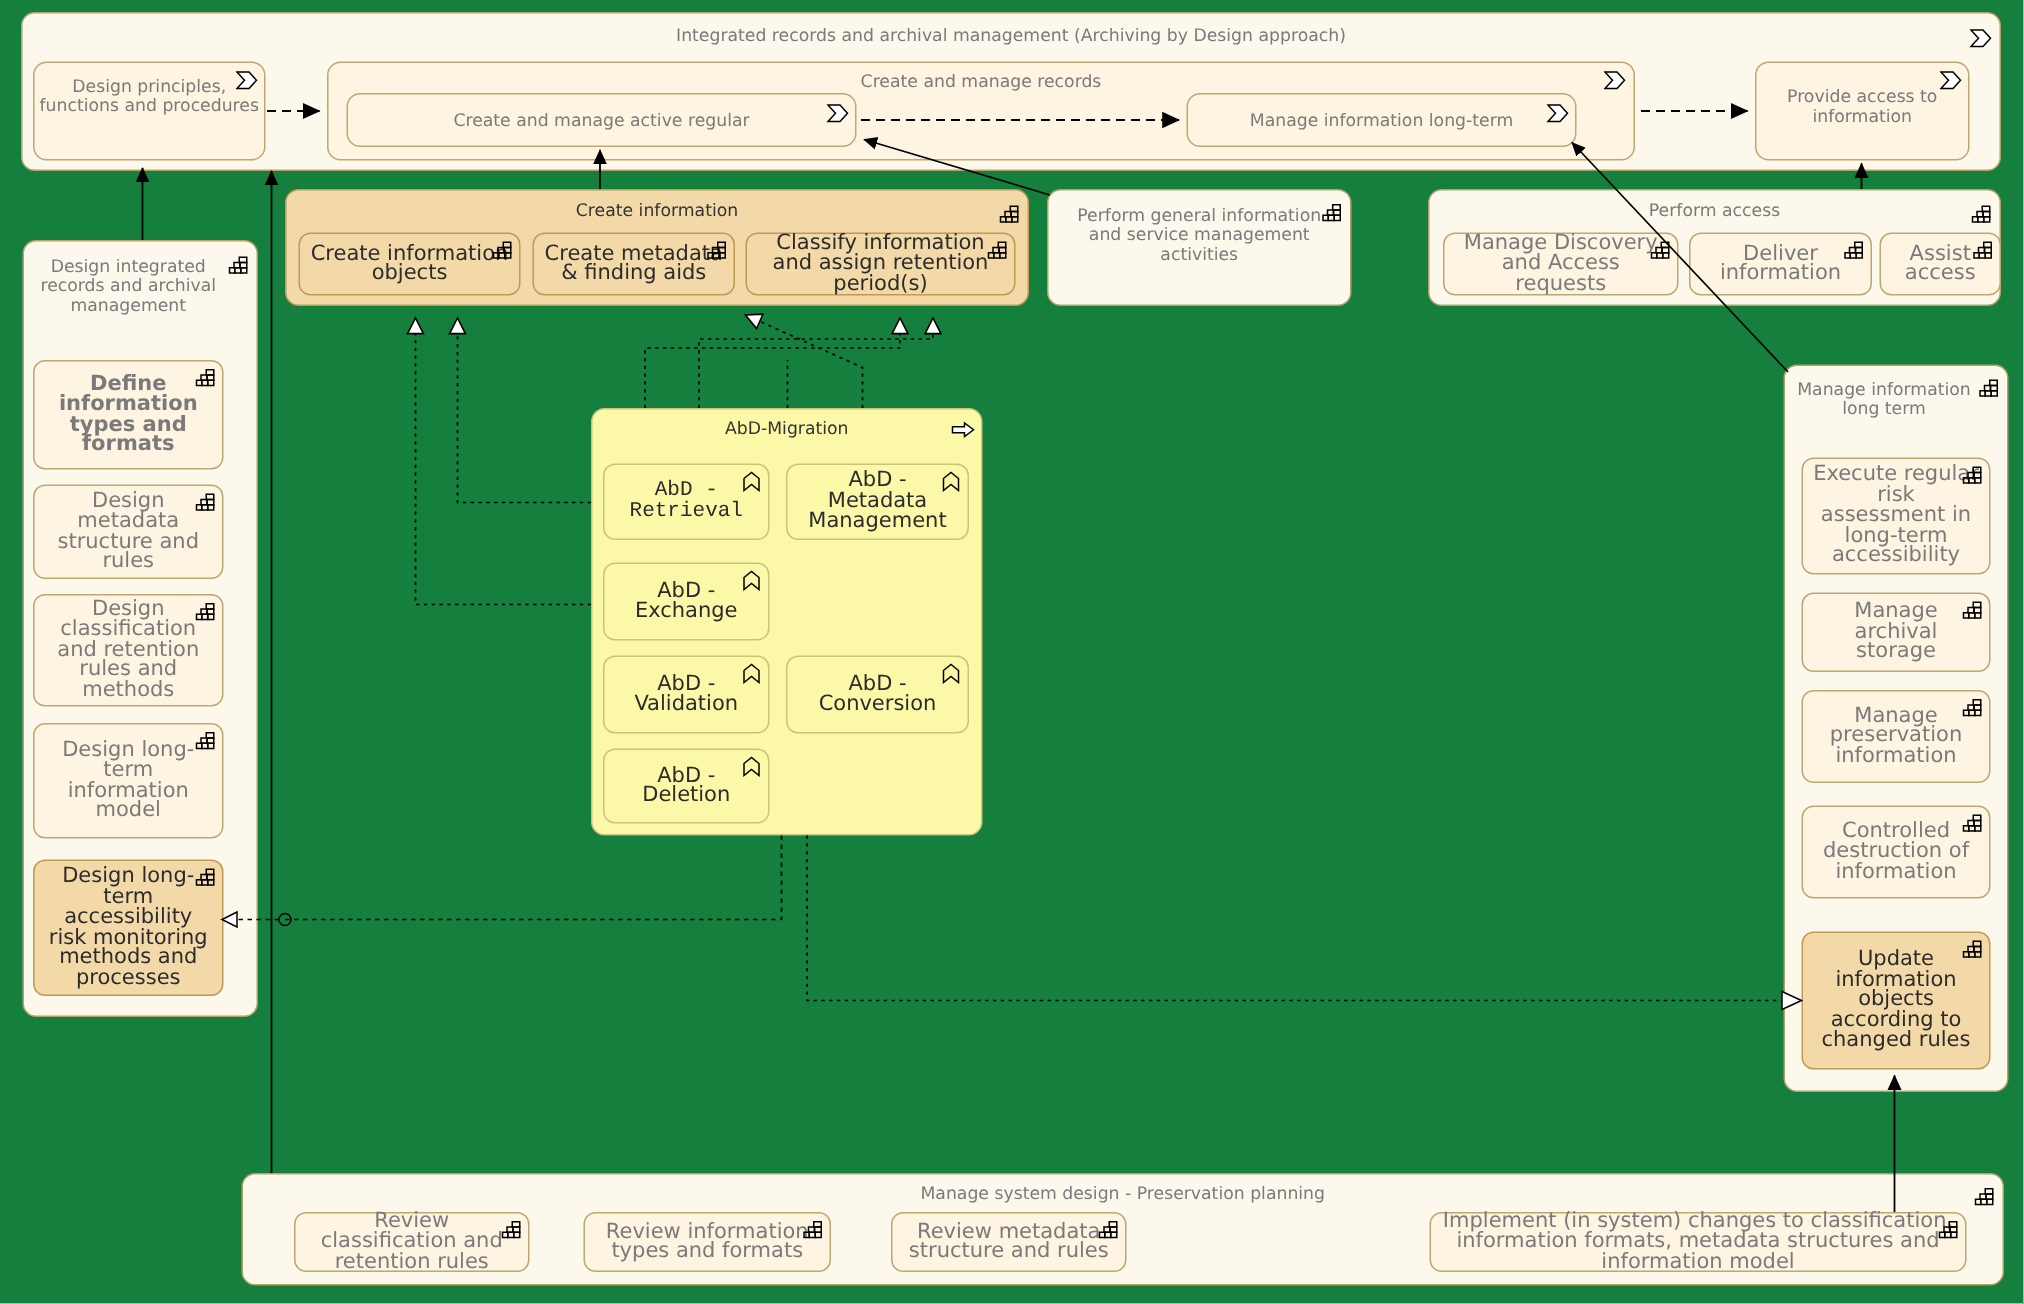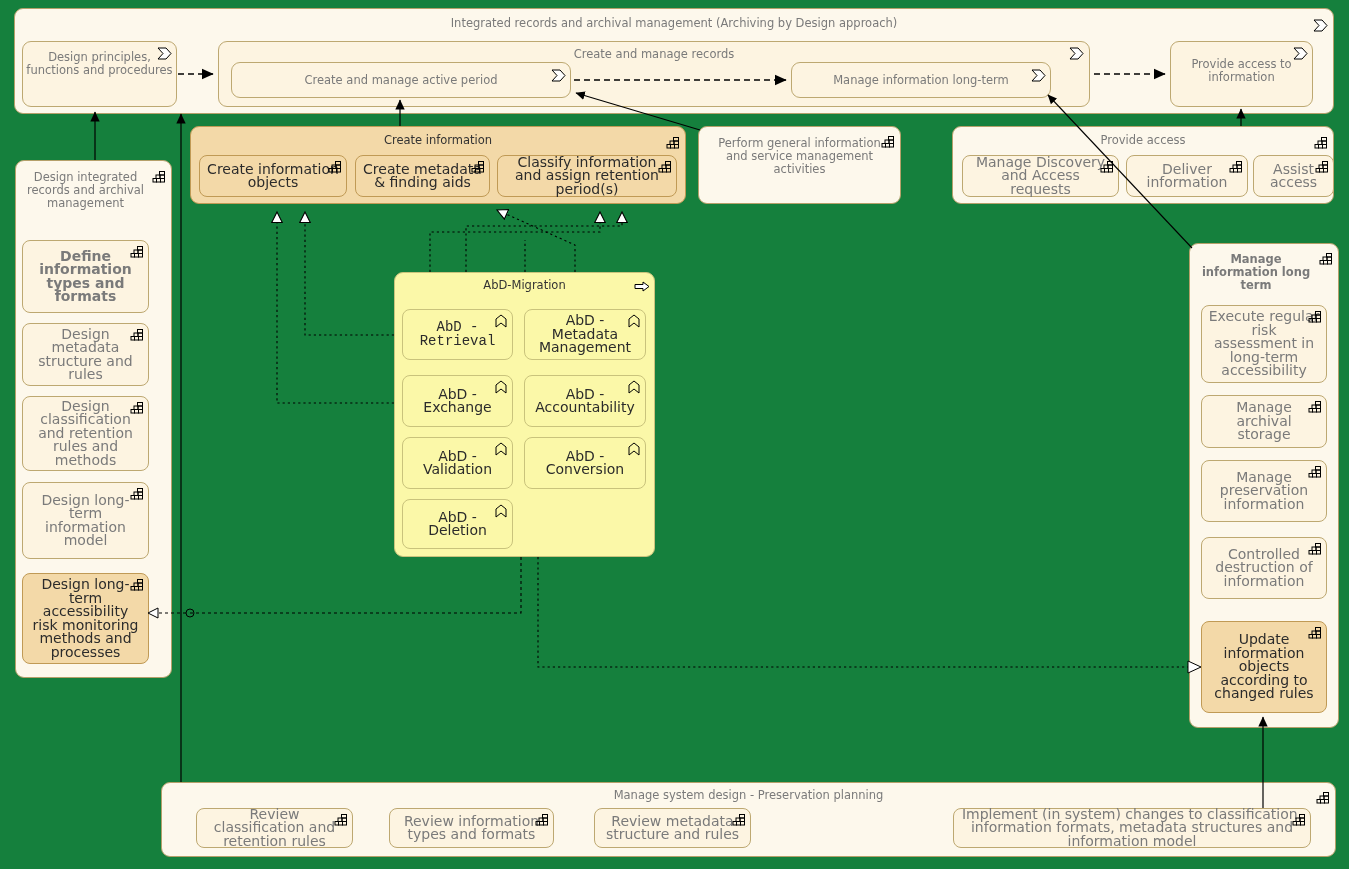--- a/index.html
+++ b/index.html
@@ -56,21 +56,21 @@
   <div class="grp light" style="left:218px;top:41px;width:872px;height:66px;">
     <div class="lbl" style="top:6px;">Create and manage records</div>
     <span class="ico" style="right:7px;top:5px;">
       <svg width="15" height="13" viewBox="0 0 15 13">
           <path d="M1 1 L9 1 L14 6.5 L9 12 L1 12 L6 6.5 Z" fill="#fff" stroke="#000" stroke-width="1"></path>
         </svg>
     </span>
   </div>
 
   <div class="grp light" style="left:231px;top:62px;width:340px;height:36px;">
-    <div class="lbl" style="top:11px;">Create and manage active period</div>
+    <div class="lbl" style="top:11px;">Create and manage active regular</div>
     <span class="ico" style="right:6px;top:6px;">
       <svg width="15" height="13" viewBox="0 0 15 13">
           <path d="M1 1 L9 1 L14 6.5 L9 12 L1 12 L6 6.5 Z" fill="#fff" stroke="#000" stroke-width="1"></path>
         </svg>
     </span>
   </div>
 
   <div class="grp light" style="left:791px;top:62px;width:260px;height:36px;">
     <div class="lbl" style="top:11px;">Manage information long-term</div>
     <span class="ico" style="right:6px;top:6px;">
@@ -163,21 +163,21 @@
             <rect x="8" y="5" width="4.5" height="3.5"></rect>
             <rect x="1" y="8.5" width="3.5" height="3.5"></rect>
             <rect x="4.5" y="8.5" width="4" height="3.5"></rect>
             <rect x="8.5" y="8.5" width="4" height="3.5"></rect>
           </g>
         </svg>
     </span>
   </div>
 
   <div class="grp" style="left:952px;top:126px;width:382px;height:78px;">
-    <div class="lbl" style="top:7px;">Provide access</div>
+    <div class="lbl" style="top:7px;">Perform access</div>
     <span class="ico" style="right:6px;top:9px;">
       <svg width="14" height="13" viewBox="0 0 14 13">
           <g fill="none" stroke="#000" stroke-width="1">
             <rect x="7.5" y="1.5" width="5" height="3.5"></rect>
             <rect x="4" y="5" width="4" height="3.5"></rect>
             <rect x="8" y="5" width="4.5" height="3.5"></rect>
             <rect x="1" y="8.5" width="3.5" height="3.5"></rect>
             <rect x="4.5" y="8.5" width="4" height="3.5"></rect>
             <rect x="8.5" y="8.5" width="4" height="3.5"></rect>
           </g>
@@ -358,58 +358,50 @@
 
   <div class="node yellow" style="left:402px;top:375px;width:111px;height:52px;">
     <span class="t">AbD - Exchange</span>
     <span class="ico" style="right:5px;top:4px;">
       <svg width="14" height="14" viewBox="0 0 14 14">
           <path d="M2 13 L2 5 L7 1 L12 5 L12 13 L7 9 Z" fill="none" stroke="#000" stroke-width="1"></path>
         </svg>
     </span>
   </div>
 
-  <div class="node yellow" style="left:524px;top:375px;width:122px;height:52px;">
-    <span class="t">AbD - Accountability</span>
+
+  <div class="node yellow" style="left:402px;top:437px;width:111px;height:52px;">
+    <span class="t">AbD - Validation</span>
     <span class="ico" style="right:5px;top:4px;">
       <svg width="14" height="14" viewBox="0 0 14 14">
           <path d="M2 13 L2 5 L7 1 L12 5 L12 13 L7 9 Z" fill="none" stroke="#000" stroke-width="1"></path>
         </svg>
     </span>
   </div>
 
-  <div class="node yellow" style="left:402px;top:437px;width:111px;height:52px;">
-    <span class="t">AbD - Validation</span>
+  <div class="node yellow" style="left:524px;top:437px;width:122px;height:52px;">
+    <span class="t">AbD - Conversion</span>
     <span class="ico" style="right:5px;top:4px;">
       <svg width="14" height="14" viewBox="0 0 14 14">
           <path d="M2 13 L2 5 L7 1 L12 5 L12 13 L7 9 Z" fill="none" stroke="#000" stroke-width="1"></path>
         </svg>
     </span>
   </div>
 
-  <div class="node yellow" style="left:524px;top:437px;width:122px;height:52px;">
-    <span class="t">AbD - Conversion</span>
+  <div class="node yellow" style="left:402px;top:499px;width:111px;height:50px;">
+    <span class="t">AbD - Deletion</span>
     <span class="ico" style="right:5px;top:4px;">
       <svg width="14" height="14" viewBox="0 0 14 14">
           <path d="M2 13 L2 5 L7 1 L12 5 L12 13 L7 9 Z" fill="none" stroke="#000" stroke-width="1"></path>
         </svg>
     </span>
   </div>
 
-  <div class="node yellow" style="left:402px;top:499px;width:111px;height:50px;">
-    <span class="t">AbD - Deletion</span>
-    <span class="ico" style="right:5px;top:4px;">
-      <svg width="14" height="14" viewBox="0 0 14 14">
-          <path d="M2 13 L2 5 L7 1 L12 5 L12 13 L7 9 Z" fill="none" stroke="#000" stroke-width="1"></path>
-        </svg>
-    </span>
-  </div>
-
   <div class="grp" style="left:1189px;top:243px;width:150px;height:485px;">
-    <div class="lbl" style="top:9px;padding:0 22px 0 6px;font-weight:bold;">Manage information long term</div>
+    <div class="lbl" style="top:9px;padding:0 22px 0 6px;">Manage information long term</div>
     <span class="ico" style="right:6px;top:8px;">
       <svg width="14" height="13" viewBox="0 0 14 13">
           <g fill="none" stroke="#000" stroke-width="1">
             <rect x="7.5" y="1.5" width="5" height="3.5"></rect>
             <rect x="4" y="5" width="4" height="3.5"></rect>
             <rect x="8" y="5" width="4.5" height="3.5"></rect>
             <rect x="1" y="8.5" width="3.5" height="3.5"></rect>
             <rect x="4.5" y="8.5" width="4" height="3.5"></rect>
             <rect x="8.5" y="8.5" width="4" height="3.5"></rect>
           </g>

